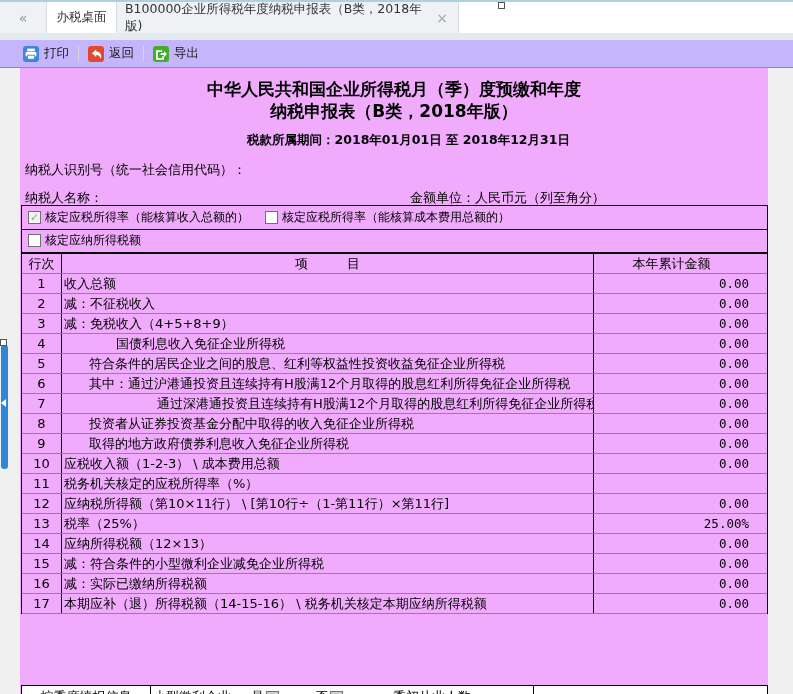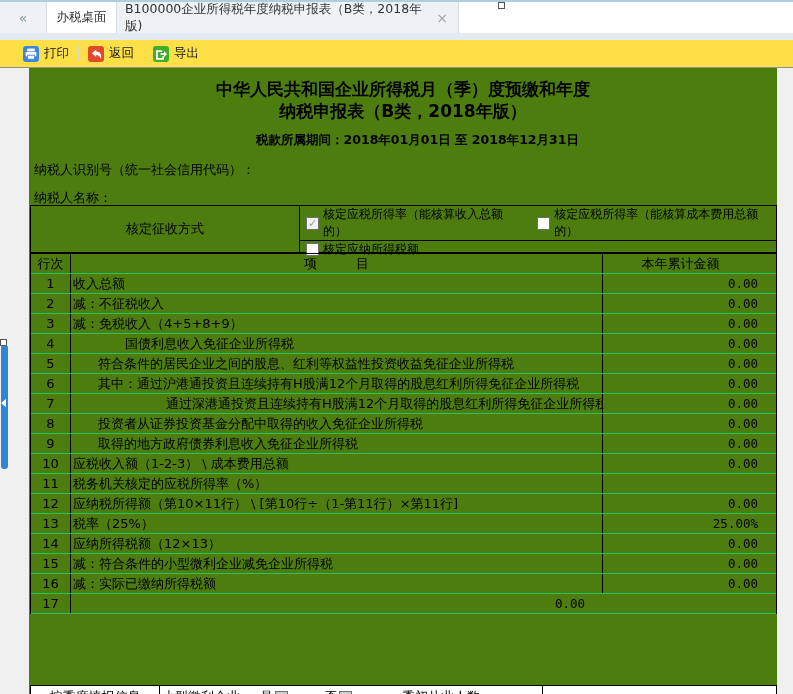--- a/index.html
+++ b/index.html
@@ -17,29 +17,29 @@
   .tab { position:absolute; top:0; height:31px; display:flex; align-items:center;
          font-size:12.5px; color:#333; }
   .tab-desktop { left:47px; width:70px; background:#fff; border-right:1px solid #d3dde3;
          justify-content:center; }
   .tab-form { left:117px; width:342px; background:#eef2f5; border-right:1px solid #d3dde3;
          padding:0 8px;align-items:center; }
   .tab-form .close { margin-left:auto; color:#97a5ae; font-size:14px; line-height:14px; padding:0 2px; }
   .artifact-sq { position:absolute; width:7px; height:7px; background:#fff; border:1px solid #555; }
 
   
-  .toolbar { position:absolute; top:40px; left:0; width:793px; height:28px; background:#fde047;
+  .toolbar { position:absolute; top:40px; left:0; width:793px; height:28px; background:#c4b5fd;
              border-bottom:1px solid #8f8f8f; display:flex; align-items:center; padding-left:14px; }
   .tool-btn { display:flex; align-items:center; gap:5px; font-size:12.5px; color:#1a1a1a;
               padding:0 9px; cursor:pointer; }
   .tool-btn svg { display:block; }
   .tool-sep { width:1px; height:15px; background:#d9d9d9; }
 
   
-  .page { position:absolute; top:68px; left:29px; width:748px; height:626px; background:#4d7c0f;
+  .page { position:absolute; top:68px; left:20px; width:748px; height:626px; background:#f0abfc;
           overflow:hidden; }
   .form-title { position:absolute; top:10px; left:0; width:100%; text-align:center;
           font-weight:bold; font-size:17px; line-height:22px; }
   .period { position:absolute; top:64px; left:0; width:100%; text-align:center;
           font-weight:bold; font-size:12.5px;padding-left:29px; }
   .line-id   { position:absolute; top:93px;  left:5px; font-size:13px; }
   .line-name { position:absolute; top:121px; left:5px; font-size:13px; }
   .unit      { position:absolute; top:121px; left:390px; font-size:13px; }
 
   
@@ -138,23 +138,23 @@
   </div>
 
   <div class="page">
     <div class="form-title">
       <div>中华人民共和国企业所得税月（季）度预缴和年度</div>
       <div>纳税申报表（B类，2018年版）</div>
     </div>
     <div class="period">税款所属期间：2018年01月01日 至 2018年12月31日</div>
     <div class="line-id">纳税人识别号（统一社会信用代码）：</div>
     <div class="line-name">纳税人名称：</div>
+    <div class="unit">金额单位：人民币元（列至角分）</div>
 
     <div class="method-box">
-      <div class="method-label">核定征收方式</div>
       <div class="method-rows">
         <div class="method-row first">
             <span class="cb-group">
               <span class="cb checked">✓</span>
               <span>核定应税所得率（能核算收入总额的）</span>
             </span>
             <span class="cb-group">
               <span class="cb"></span>
               <span>核定应税所得率（能核算成本费用总额的）</span>
             </span>
@@ -250,20 +250,21 @@
             <div class="c item" style="padding-left: 2px;">减：符合条件的小型微利企业减免企业所得税</div>
             <div class="c val">0.00</div>
           </div>
           <div class="t-row">
             <div class="c no">16</div>
             <div class="c item" style="padding-left: 2px;">减：实际已缴纳所得税额</div>
             <div class="c val">0.00</div>
           </div>
           <div class="t-row">
             <div class="c no">17</div>
+            <div class="c item" style="padding-left: 2px;">本期应补（退）所得税额（14-15-16） \ 税务机关核定本期应纳所得税额</div>
             <div class="c val">0.00</div>
           </div>
         </div>
     </div>
 
     <div class="partial-row">
       <div class="p-c1">按季度填报信息</div>
       <div class="p-mid">
         <span>小型微利企业</span>
         <span class="yes-label">是</span>

